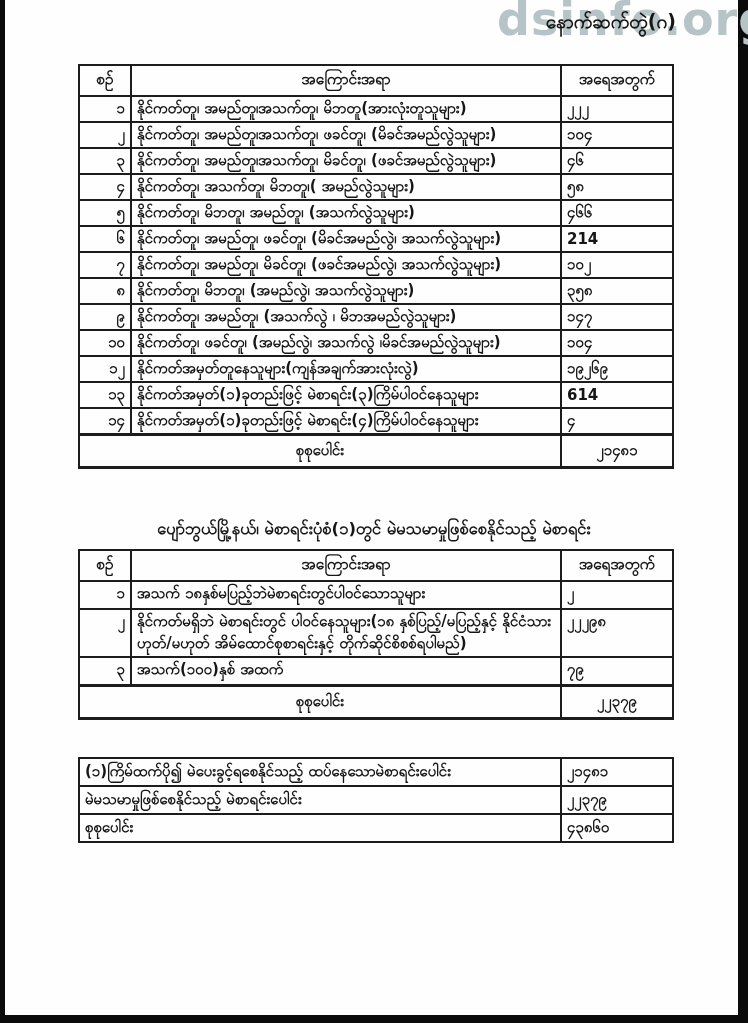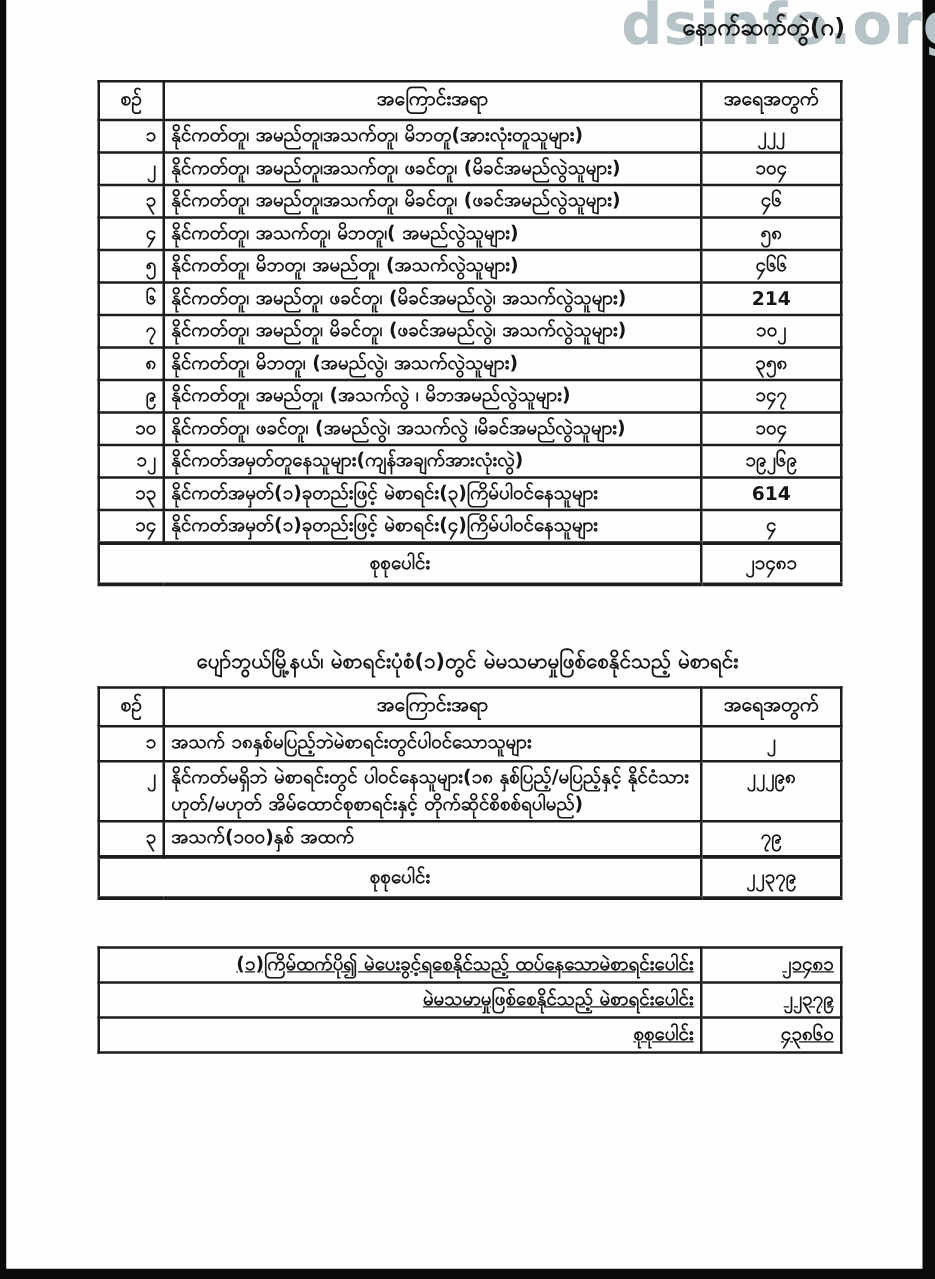--- a/index.html
+++ b/index.html
@@ -27,22 +27,22 @@
   .tbl-2 { top:549px; }
   .tbl-3 { top:757px; }
   td, th { border:2px solid #1c1c1c; padding:1px 5px; overflow:hidden; }
   th { font-size:15.5px; font-weight:700; height:31px; }
   tbody tr { height:26px; }
   .tbl-2 tbody tr { height:28px; }
   .tbl-3 tbody tr { height:28px; }
   .tbl-2 tbody td { vertical-align:top; }
   .col-num   { text-align:right; }
   .col-text  { text-align:left; }
-  .col-count { text-align:center; }
-  .tbl-3 td { text-align:right;text-decoration:underline; }
+  .col-count { }
+  .tbl-3 td { text-align:left; }
   .total-row { height:33px; font-weight:700; }
   .total-row td { border-top-width:3px; border-bottom-width:3px; }
   .total-label { text-align:center; }
   .total-value { text-align:center; }
   .tbl-1, .tbl-2, .tbl-3 { border:1px solid #1c1c1c; }
 </style>
 </head>
 <body>
 
 <div class="page">

